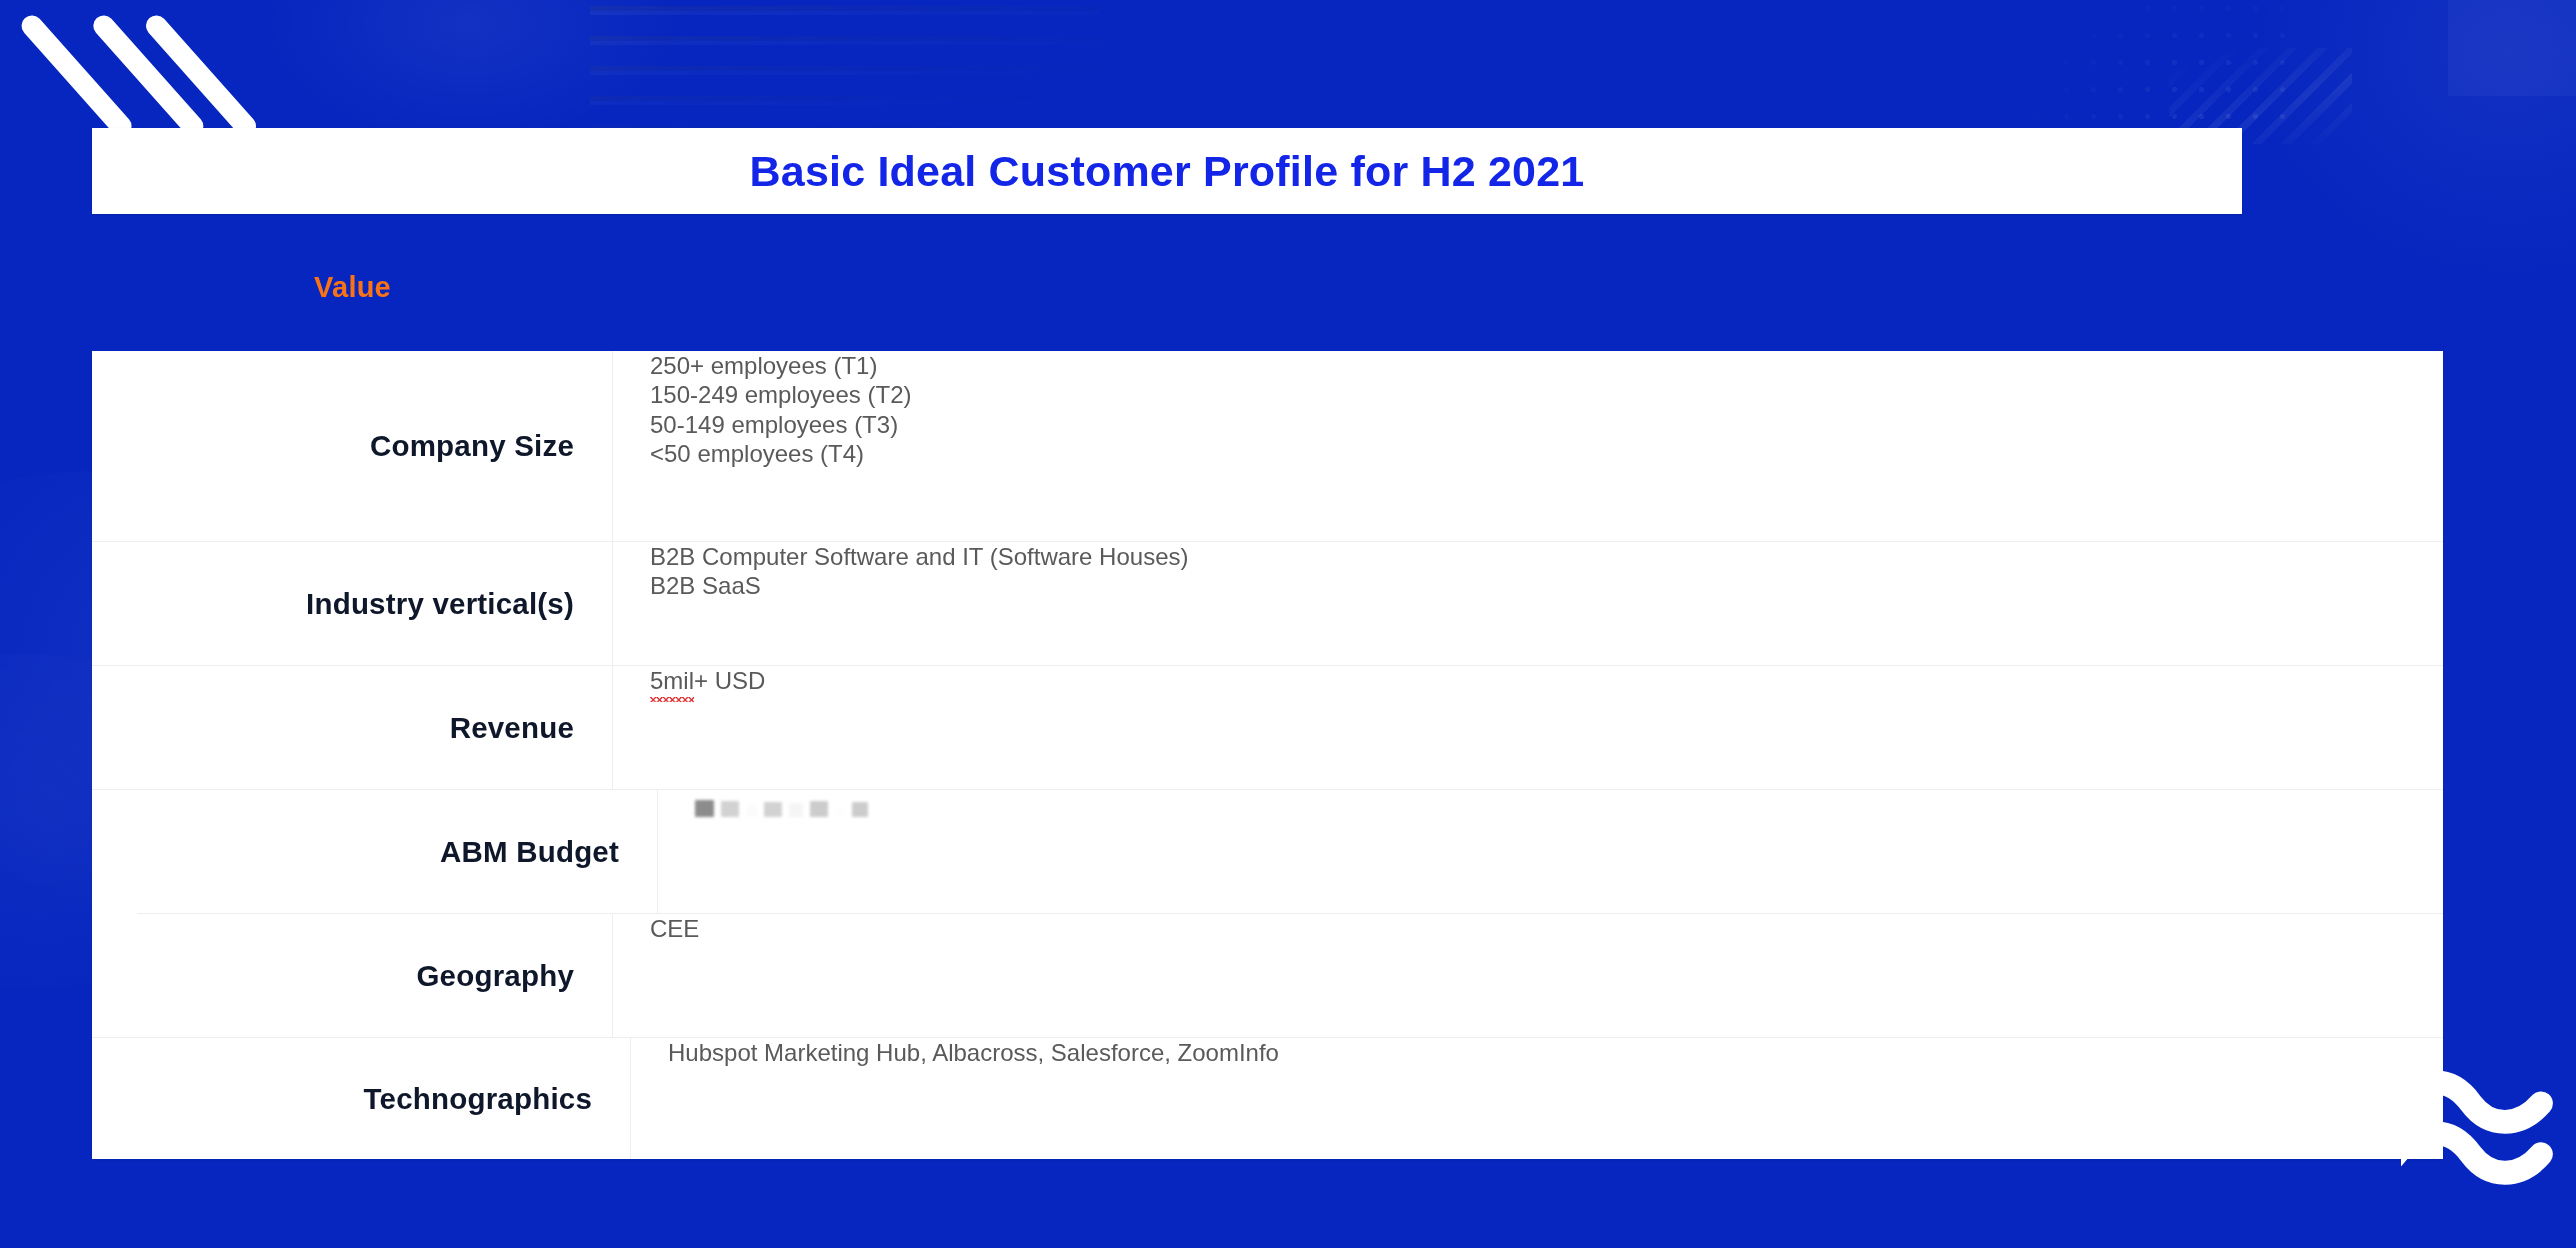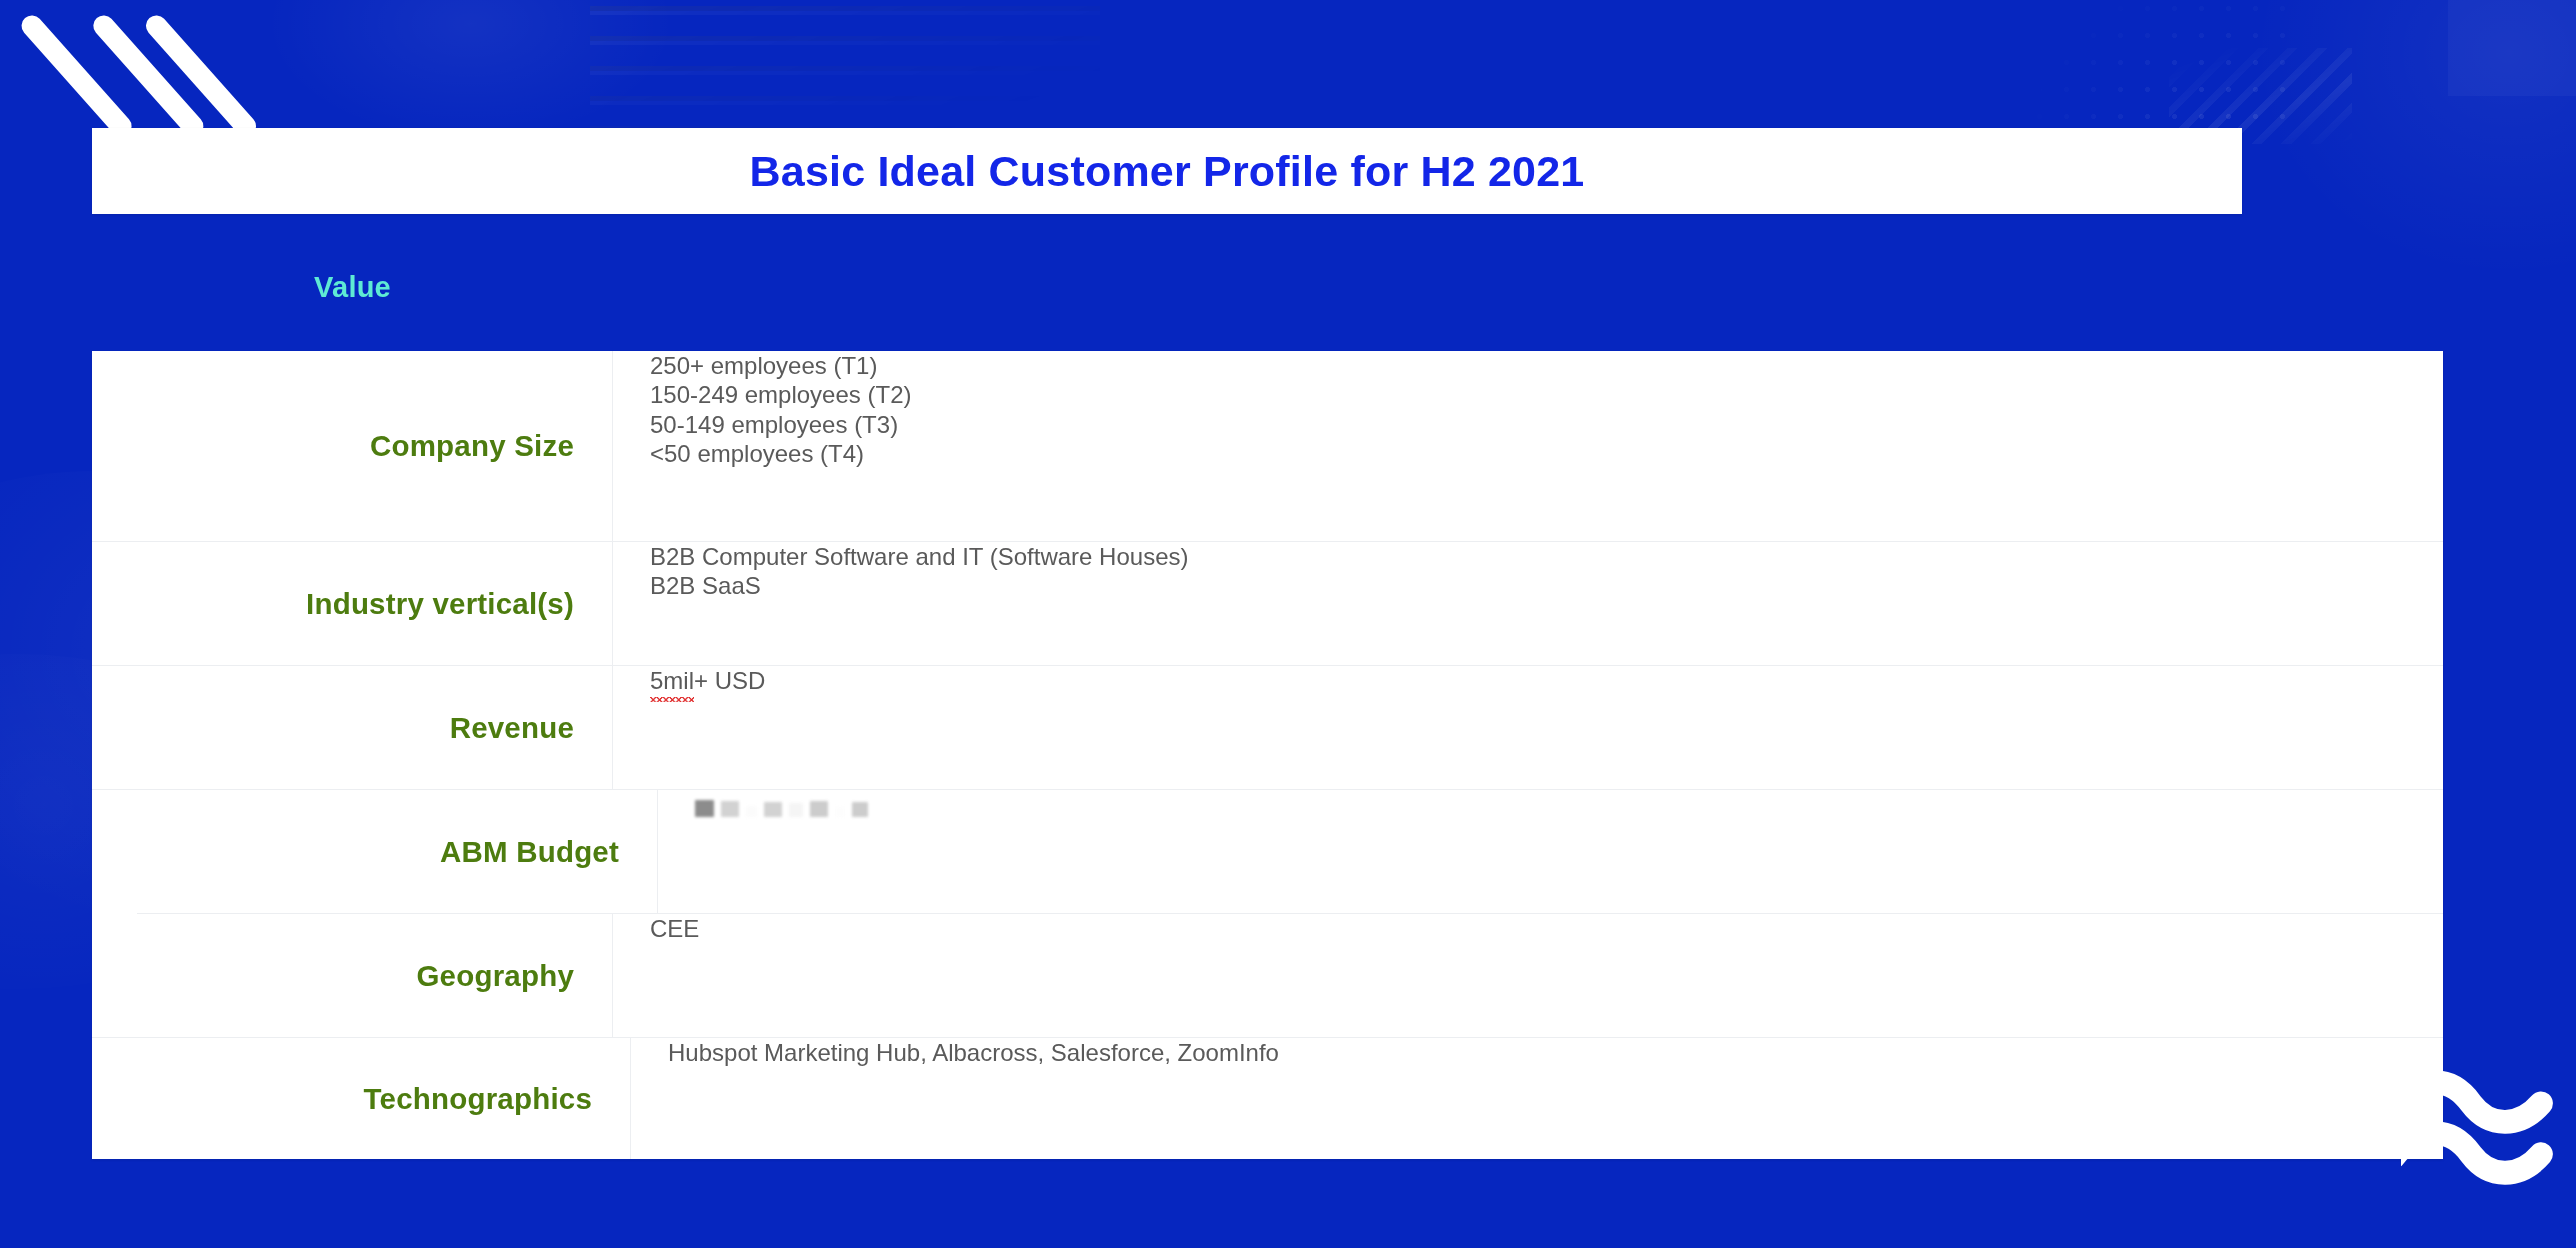--- a/index.html
+++ b/index.html
@@ -165,21 +165,21 @@
   }
   #header-desc {
     flex: 1 1 auto;
     display: flex;
     align-items: center;
     justify-content: center;
     padding-right: 142px;
     box-sizing: border-box;
   }
   .header-cell-text {
-    color: #5eead4;
+    color: #f97316;
     font-size: 29px;
     font-weight: bold;
     letter-spacing: 0.2px;
   }
 
   
   #table-card {
     position: absolute;
     left: 92px;
     top: 351px;
@@ -199,21 +199,21 @@
     width: 521px;
     flex: 0 0 521px;
     border-right: 1.6px solid #eceef1;
     box-sizing: border-box;
     display: flex;
     align-items: center;
     justify-content: flex-end;
     padding-right: 38px;
   }
   .label-text {
-    color: #4d7c0f;
+    color: #0f172a;
     font-size: 29.5px;
     font-weight: bold;
     letter-spacing: 0.2px;
     text-align: right;
     white-space: nowrap;
   }
   .tcell-desc {
     flex: 1 1 auto;
     box-sizing: border-box;
     display: flex;

